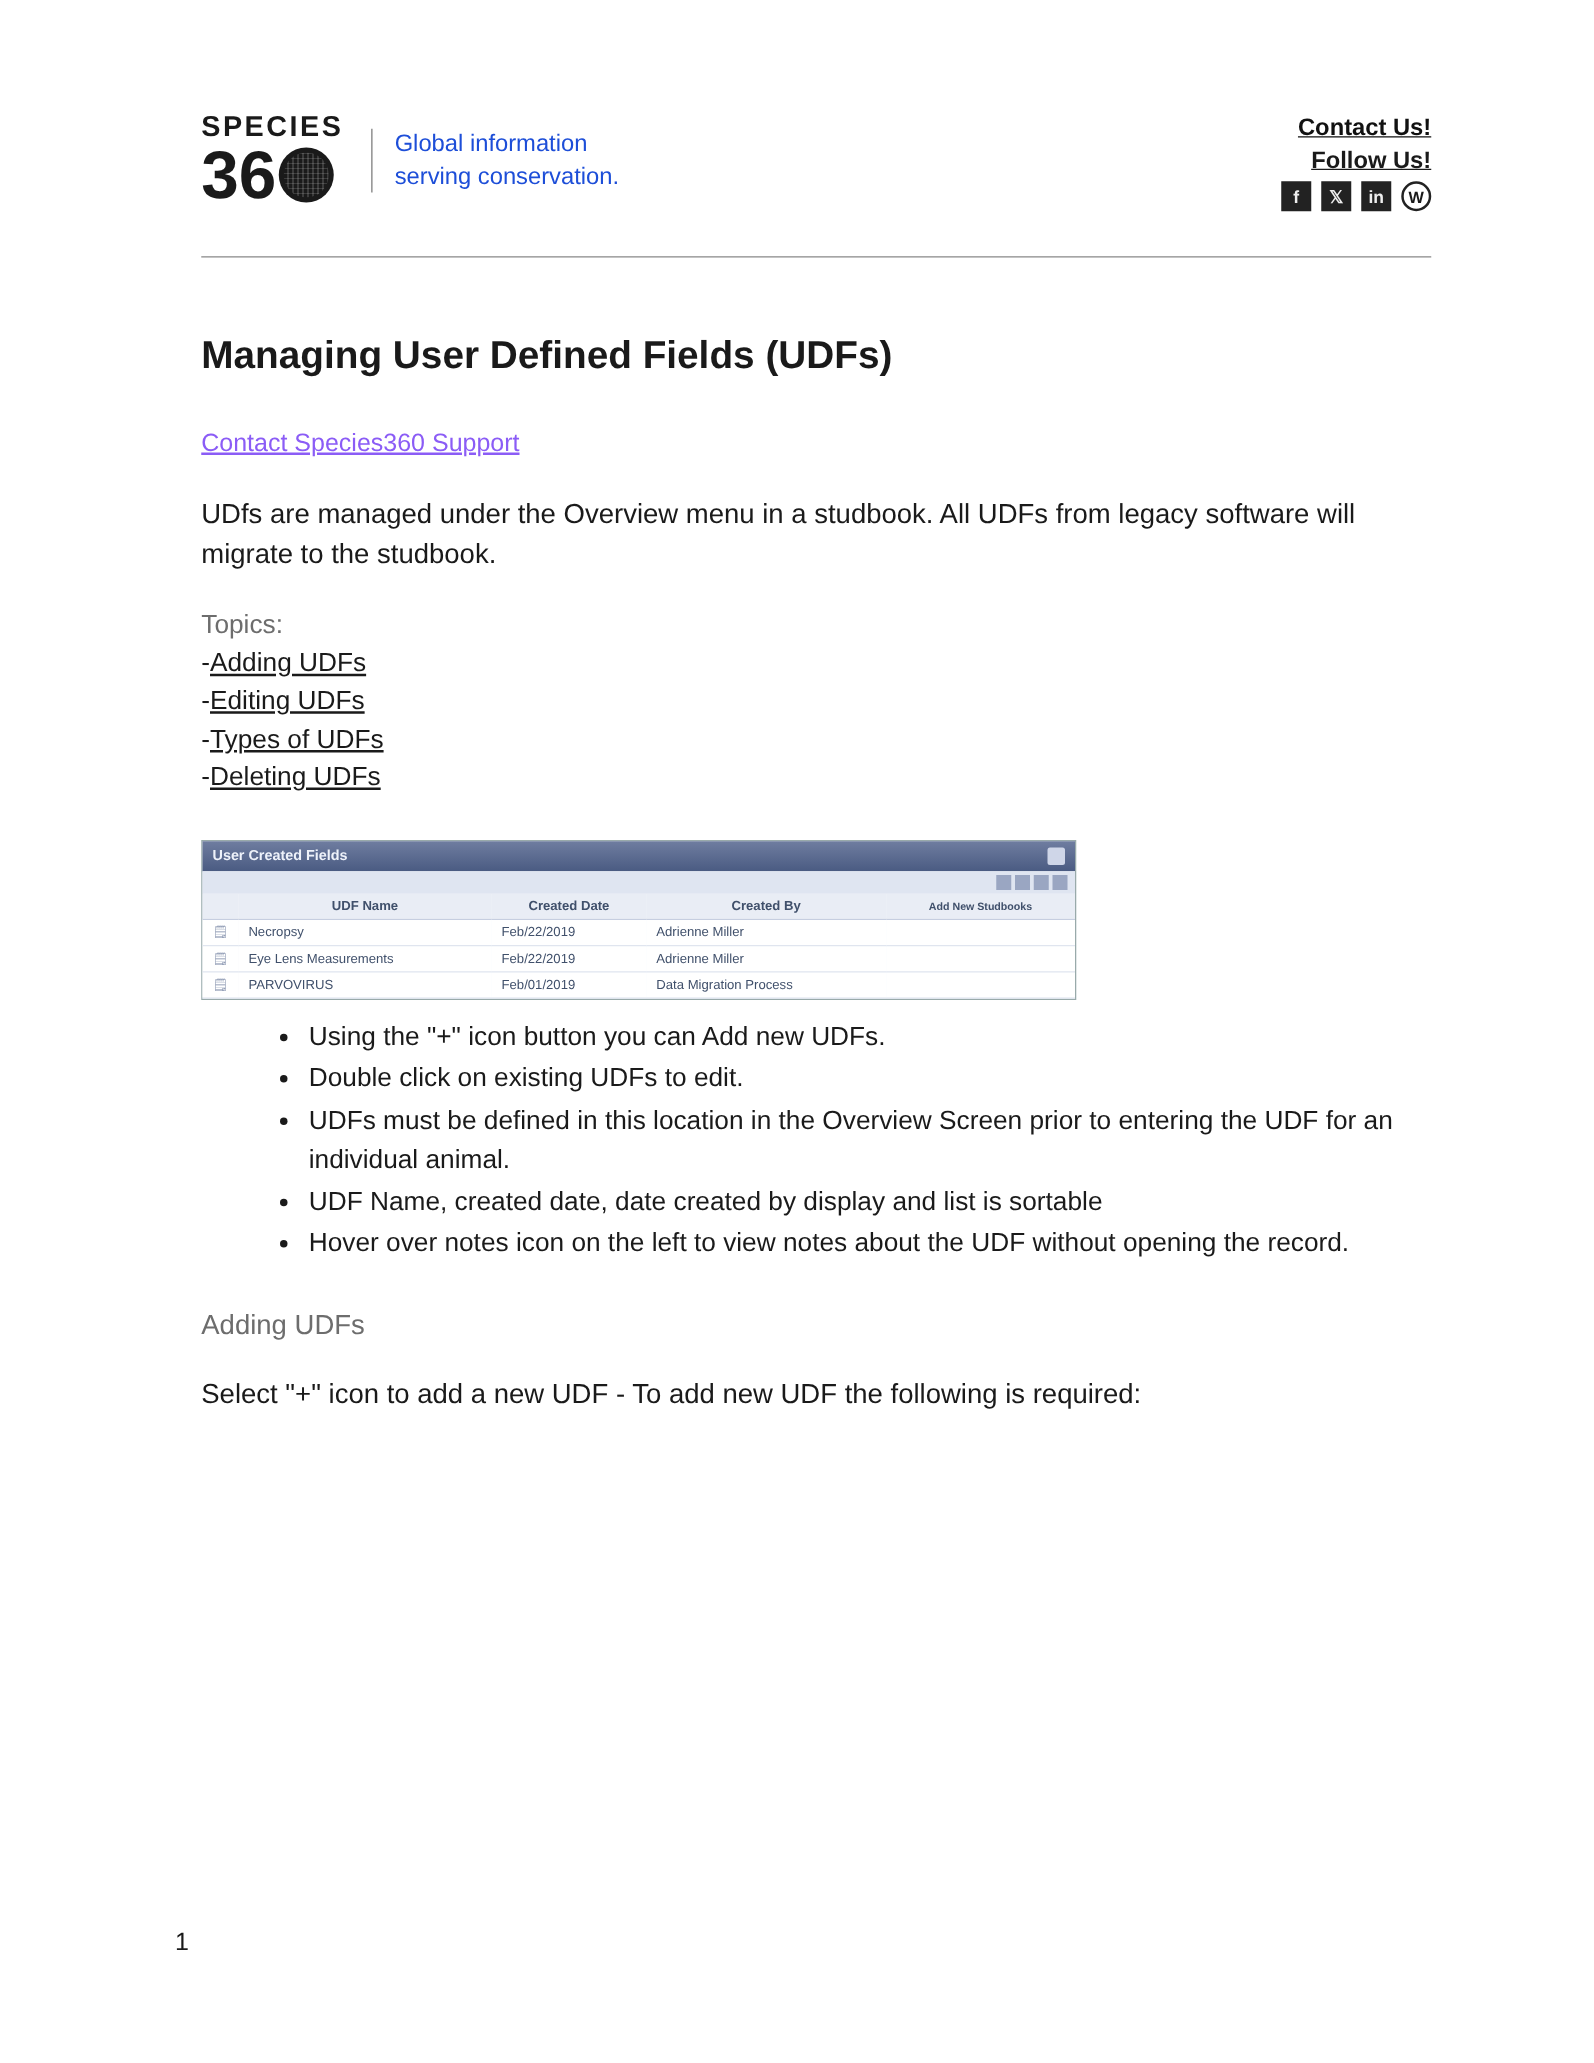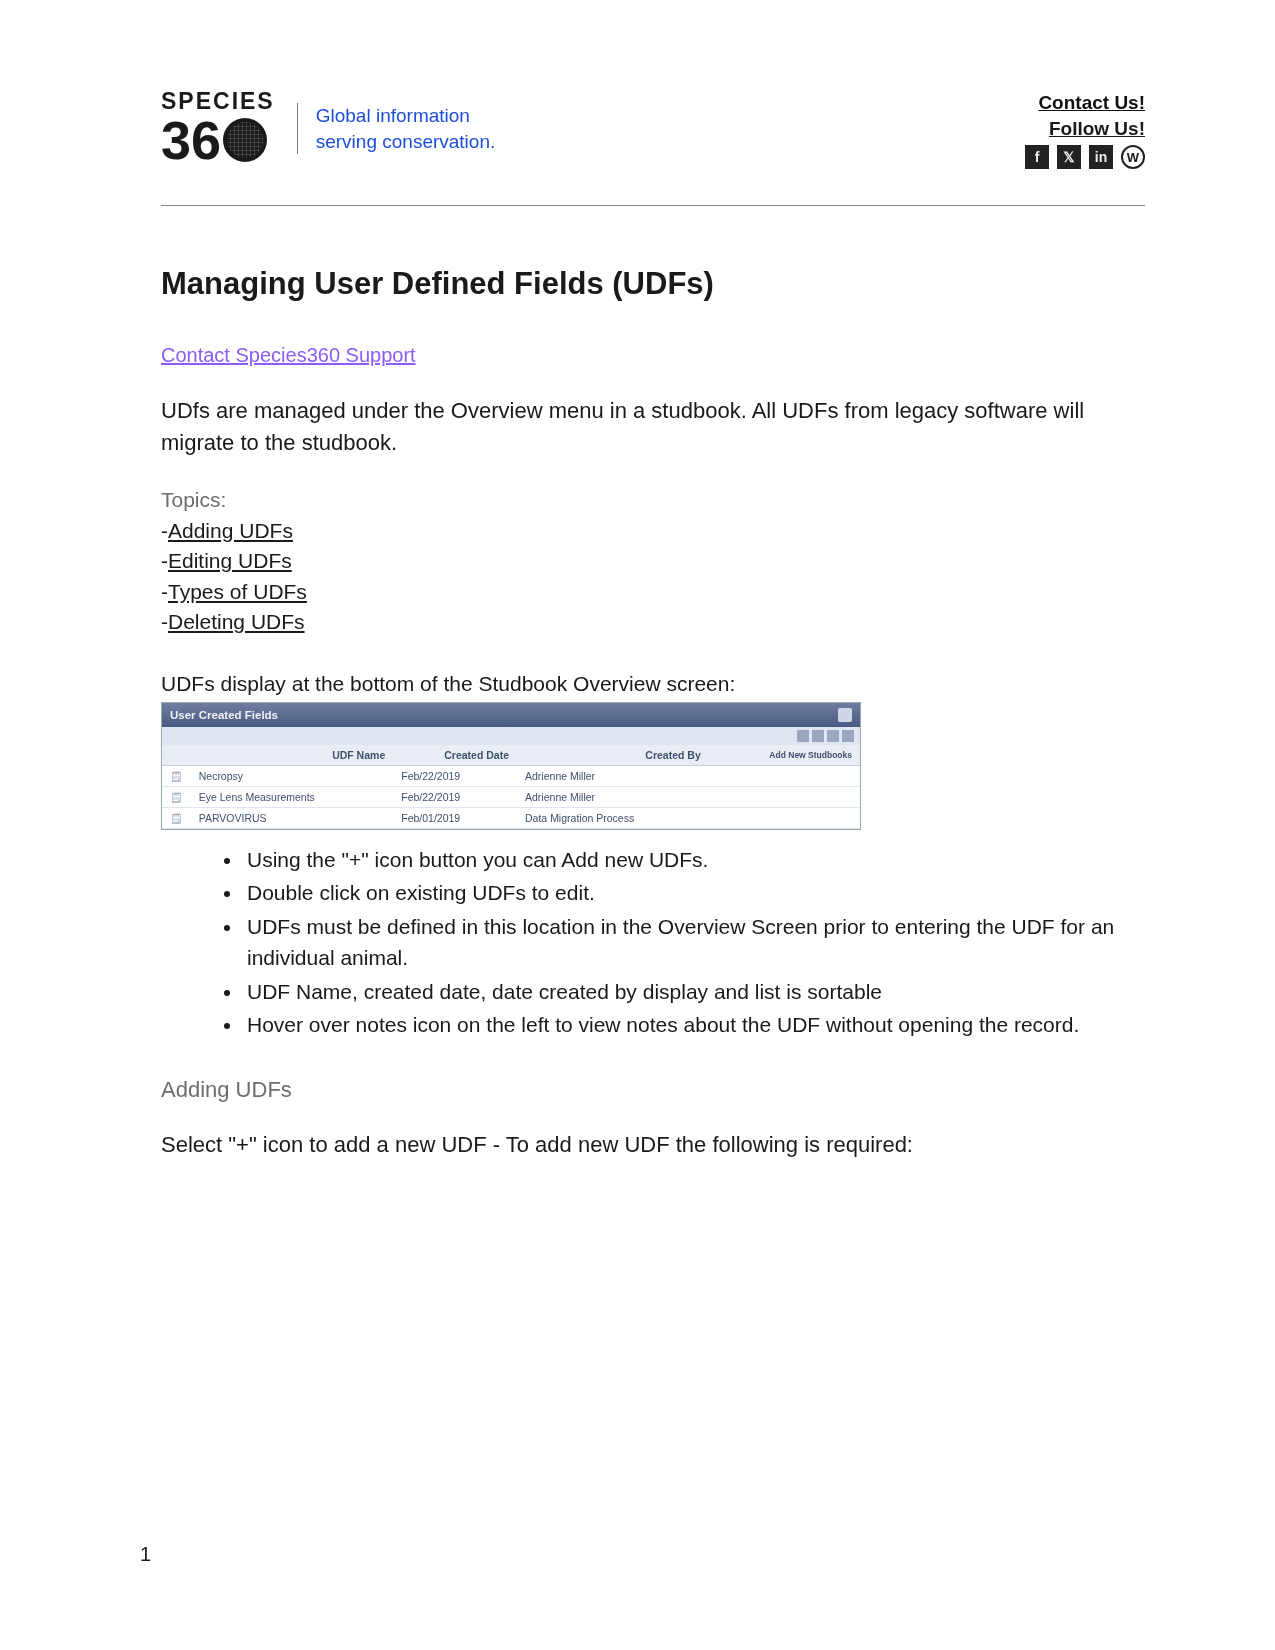--- a/index.html
+++ b/index.html
@@ -33,21 +33,21 @@
   .caption { font-size:21px; margin-bottom:6px; }
 
   
   .panel { width:700px; border:1px solid #9aa; font-size:11px; background:#f5f7fb; }
   .panel-bar { background: linear-gradient(#6f7da0,#4a5b82); color:#eef2fa; padding:5px 8px; display:flex; justify-content:space-between; align-items:center; }
   .panel-bar .title-s { font-weight:600; font-size:11.5px; }
   .panel-bar .tool { width:14px; height:14px; background:#cfd6e8; border-radius:2px; }
   .panel-tabs { background:#dfe5f1; height:18px; display:flex; justify-content:flex-end; align-items:center; gap:3px; padding-right:6px; }
   .panel-tabs .t { width:12px; height:12px; background:#9aa6c2; }
   table.grid { width:100%; border-collapse:collapse; font-size:10.5px; color:#40506b; }
-  table.grid th { background:#e9edf5; text-align:right; font-weight:600; padding:4px 8px; border-bottom:1px solid #c6cee0; }
+  table.grid th { background:#e9edf5; text-align:center; font-weight:600; padding:4px 8px; border-bottom:1px solid #c6cee0; }
   table.grid td { padding:4px 8px; border-bottom:1px solid #e0e5ef; background:#fff; }
   table.grid td.note { width:24px; text-align:center; color:#7a88a6; }
   td.note span::before { content:"🗒"; font-size:10px; }
 
   ul.bullets { list-style: disc; margin: 14px 0 36px 82px; font-size:21px; line-height:1.5; }
   ul.bullets li { padding-left: 4px; margin-bottom:2px; }
 
   h2.section { font-size:22px; color:#6d6d6d; font-weight:500; margin-bottom: 26px; }
 
   .pagenum { position:absolute; left:140px; bottom:84px; font-size:20px; }
@@ -93,21 +93,20 @@
   <p class="body">UDfs are managed under the Overview menu in a studbook. All UDFs from legacy software will migrate to the studbook.</p>
 
   <div class="topics-label">Topics:</div>
   <div class="topics-list">
     <div><a href="#">Adding UDFs</a></div>
     <div><a href="#">Editing UDFs</a></div>
     <div><a href="#">Types of UDFs</a></div>
     <div><a href="#">Deleting UDFs</a></div>
   </div>
 
-  <div class="caption">UDFs display at the bottom of the Studbook Overview screen:</div>
 
   <div class="panel">
     <div class="panel-bar">
       <span class="title-s">User Created Fields</span>
       <span class="tool"></span>
     </div>
     <div class="panel-tabs">
       <span class="t"></span>
       <span class="t"></span>
       <span class="t"></span>

